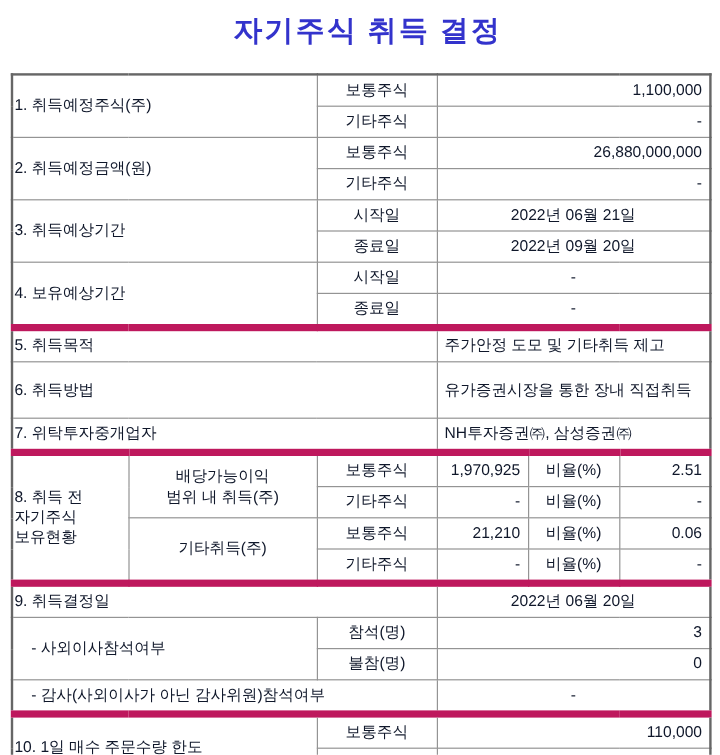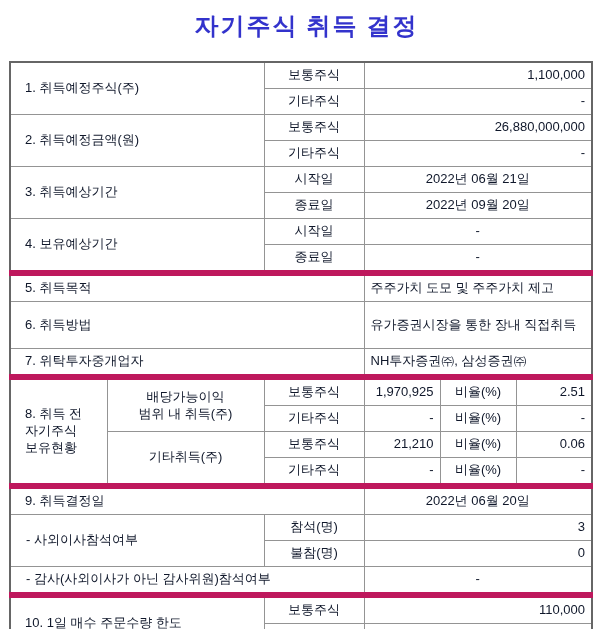--- a/index.html
+++ b/index.html
@@ -31,21 +31,21 @@
     border: 1px solid #949494;
     color: #0f172a;
     font-size: 13px;
     line-height: 1.3;
     height: 25px;
     padding: 0 6px;
     vertical-align: middle;
     overflow: hidden;
   }
   tr.sect > td { border-top: 6px solid #be185d; }
-  td.lab  { text-align: left;  padding-left: 14px; }
+  td.lab  { text-align: left;  padding-left: 1px; }
   td.ind  { padding-left: 15px; }
   td.sub  { text-align: center; }
   td.num  { text-align: right; }
   td.ctr  { text-align: center; margin-left: 44px; }
   td.txt  { text-align: left; }
   td.preline { white-space: pre-line; }
   tr.tall > td { height: 46px; vertical-align: middle; }
 </style>
 </head>
 <body>
@@ -98,21 +98,21 @@
       <td class="sub">시작일</td>
       <td class="ctr" colspan="3">-</td>
     </tr>
     <tr>
       <td class="sub">종료일</td>
       <td class="ctr" colspan="3">-</td>
     </tr>
 
     <tr class="sect">
       <td class="lab" colspan="3">5. 취득목적</td>
-      <td class="txt" colspan="3">주주가치 도모 및 주주가치 제고</td>
+      <td class="txt" colspan="3">주가안정 도모 및 기타취득 제고</td>
     </tr>
 
     <tr class="tall">
       <td class="lab" colspan="3">6. 취득방법</td>
       <td class="txt" colspan="3">유가증권시장을 통한 장내 직접취득</td>
     </tr>
 
     <tr>
       <td class="lab" colspan="3">7. 위탁투자중개업자</td>
       <td class="txt" colspan="3">NH투자증권㈜, 삼성증권㈜</td>

